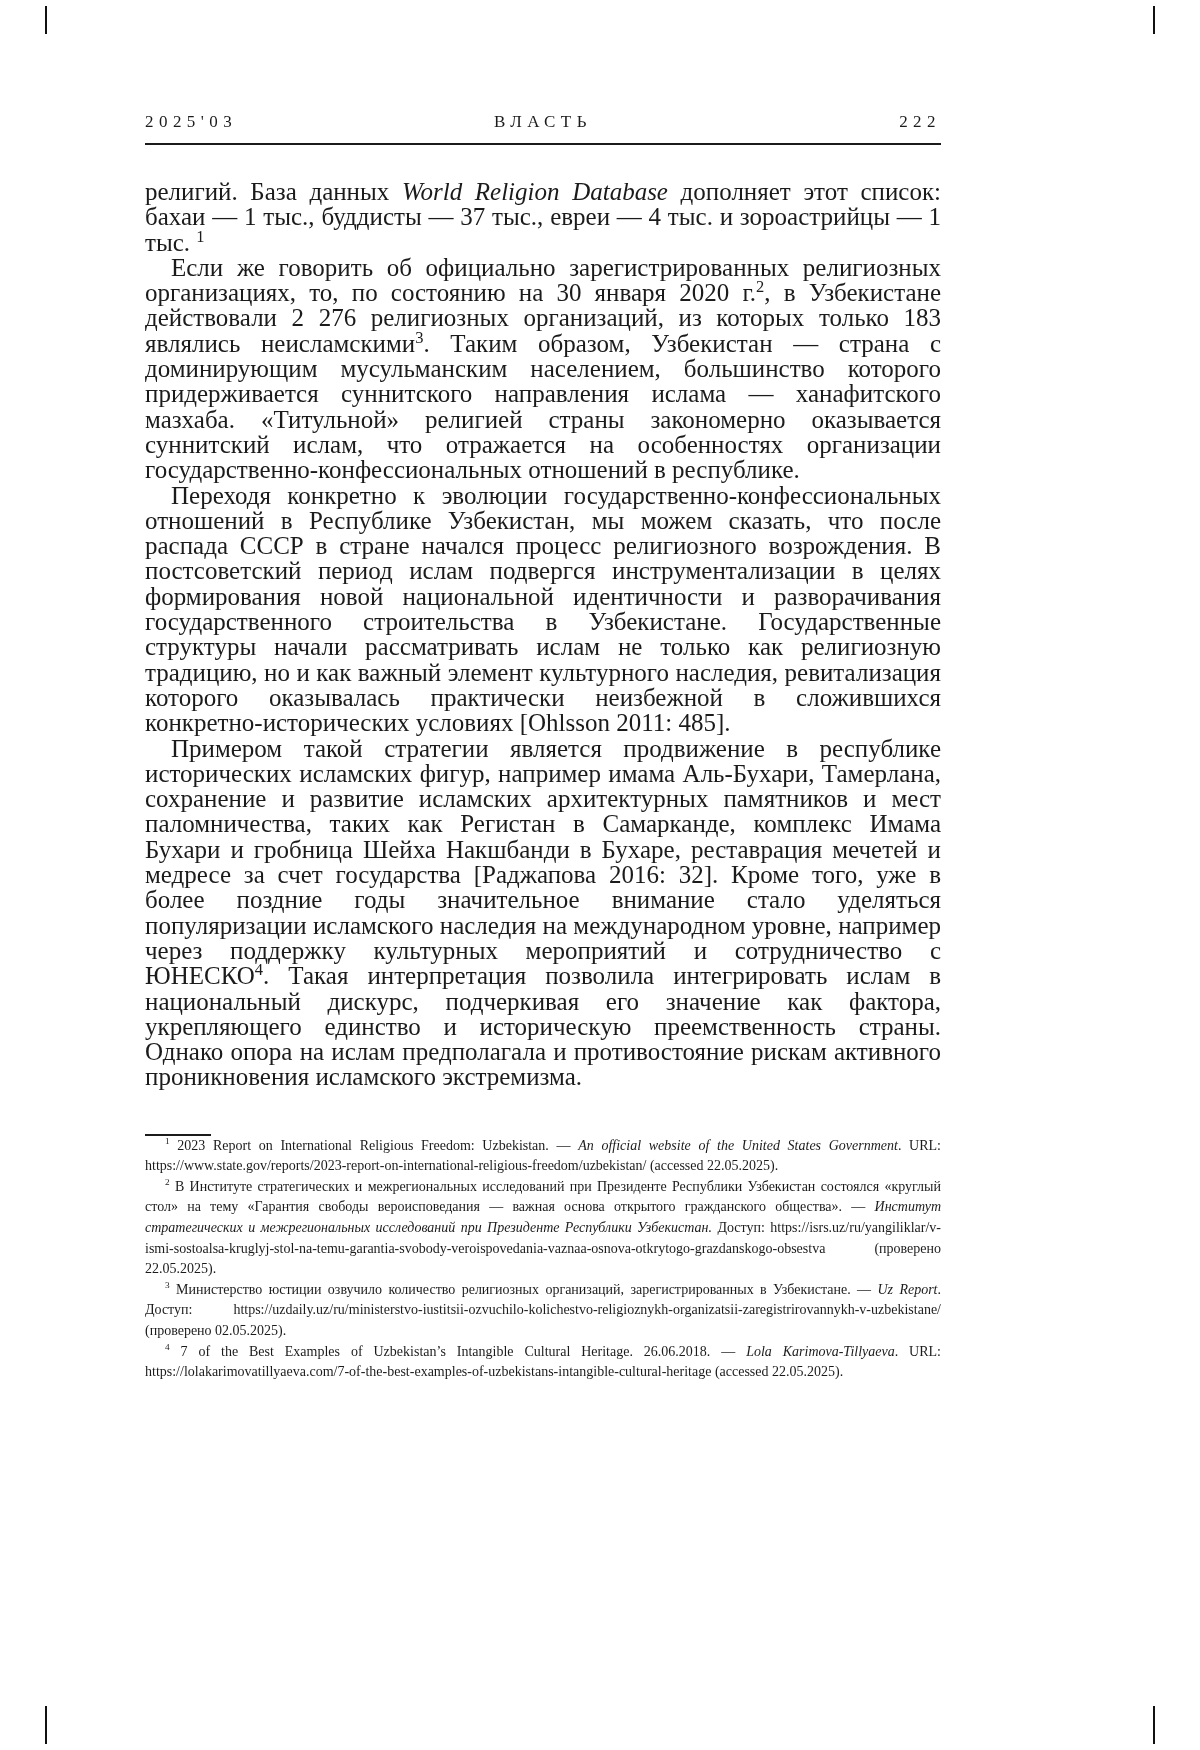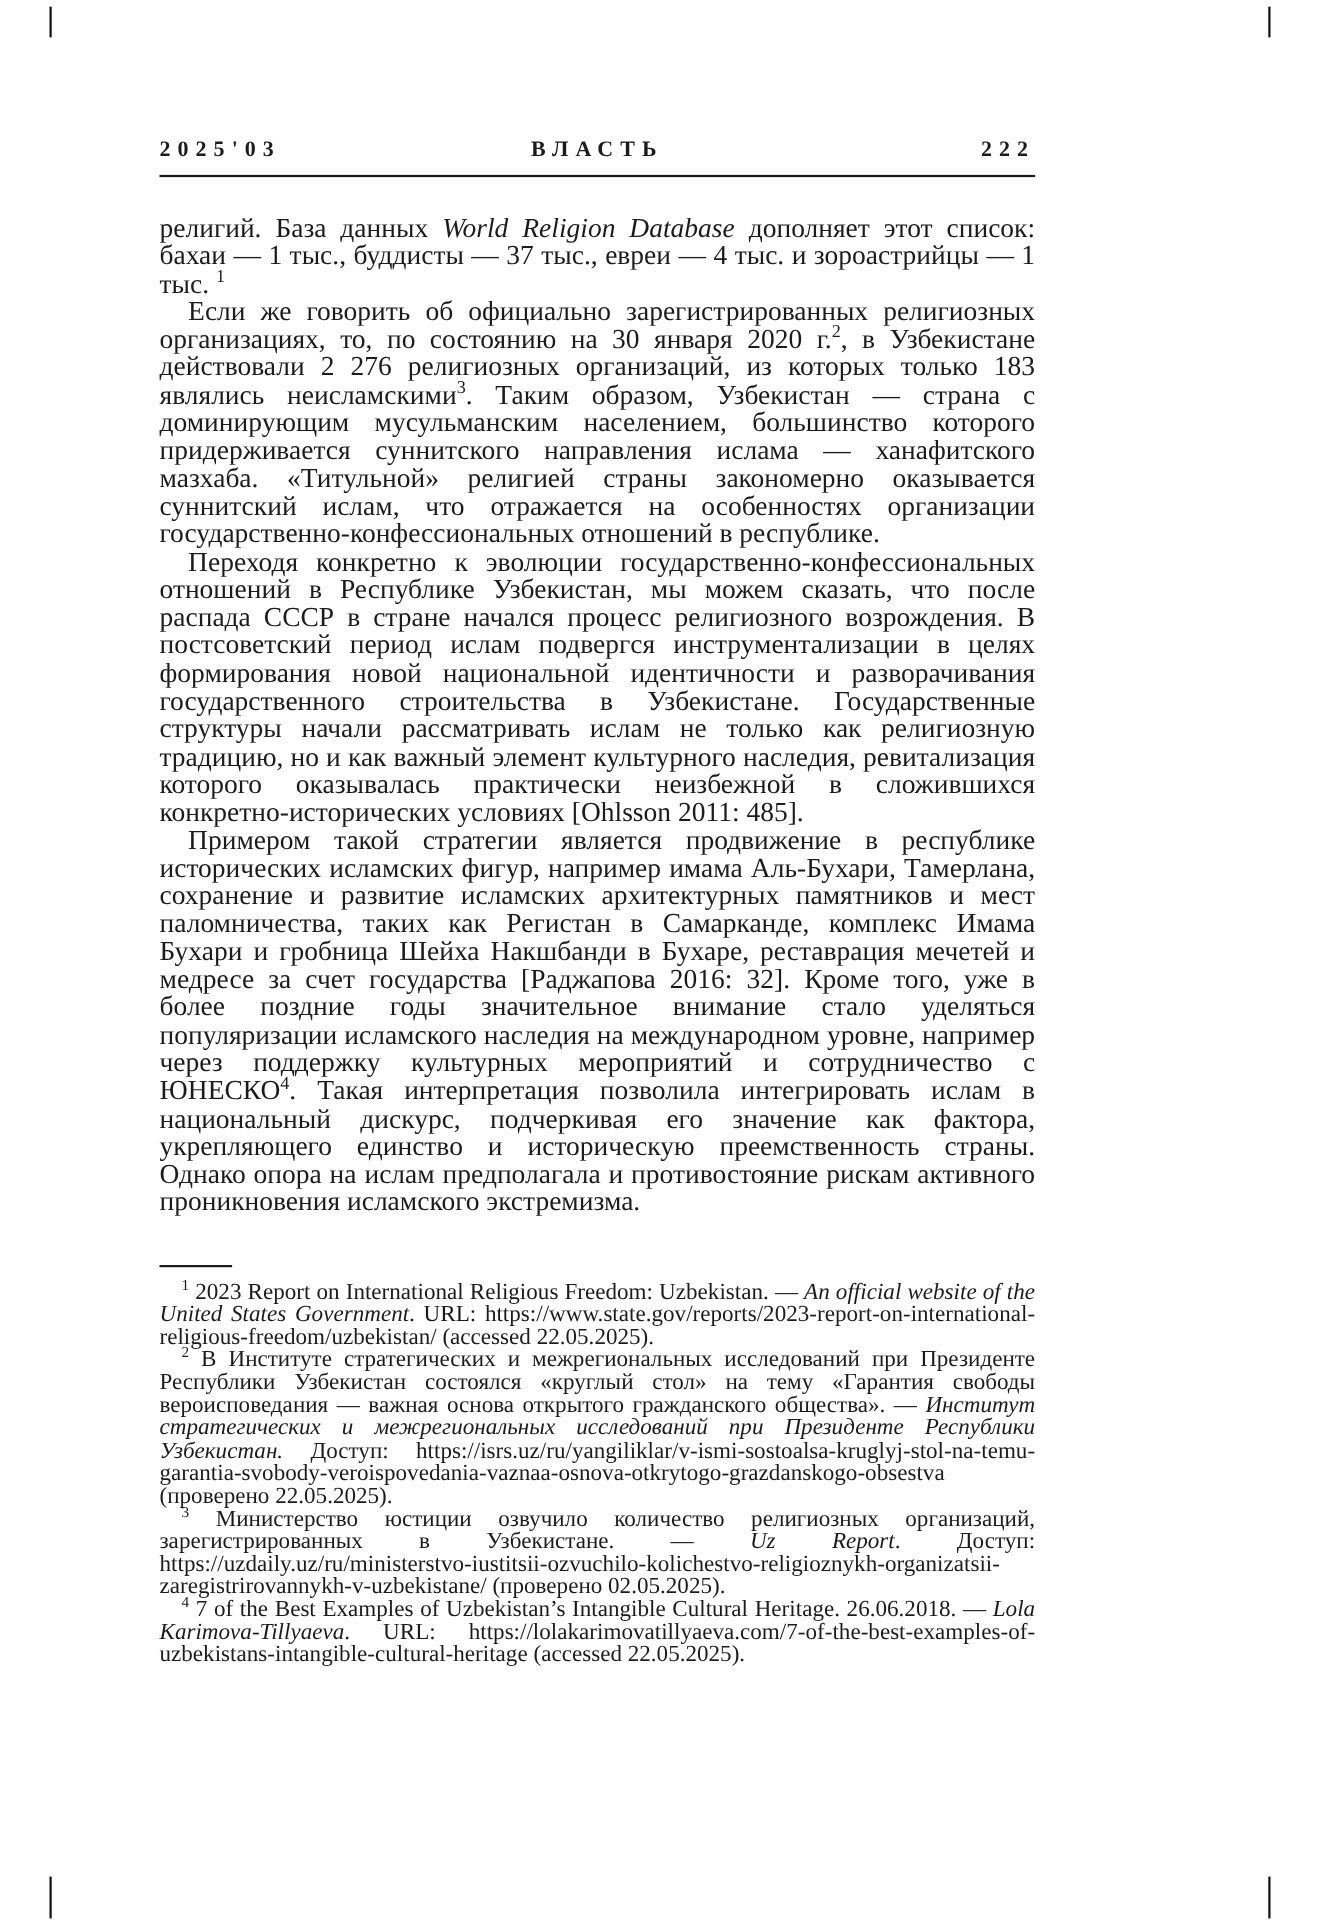--- a/index.html
+++ b/index.html
@@ -31,30 +31,29 @@
   .cm-br { left: 1153px; top: 1706px;  height: 38px; }
 
   .content {
     position: absolute;
     left: 145px;
     top: 112px;
     width: 796px;
   }
   .header-row {
     display: flex;
-    align-items: flex-end;
-    font-size: 20px;
+    align-items: center;
+    font-size: 17px;
     letter-spacing: 0.32em;
     padding-bottom: 11px;
     border-bottom: 2px solid #1b1b1b;
     color: #1b1b1b;
-    font-weight: bold;
   }
   .hdr-left   { flex: 1; text-align: left; }
-  .hdr-center { flex: 1; text-align: center; margin-top: 13px; }
+  .hdr-center { flex: 1; text-align: center; }
   .hdr-right  { flex: 1; text-align: right; }
 
   .body-text {
     margin-top: 34px;
     font-size: 25px;
     line-height: 25.3px;
     text-align: justify;
   }
   .body-text p {
     margin: 0;
@@ -70,22 +69,21 @@
   }
   .italic { font-style: italic; }
 
   .fn-separator {
     margin-top: 44px;
     width: 66px;
     height: 0;
     border-top: 2px solid #1b1b1b;
   }
   .footnotes {
-    margin-top: 12px;
-    font-size: 21px;
+    font-size: 14px;
     line-height: 20.6px;
     text-align: justify;
     overflow-wrap: break-word;
   }
   .footnotes p {
     margin: 0;
     text-indent: 20px;
   }
 </style>
 </head>

